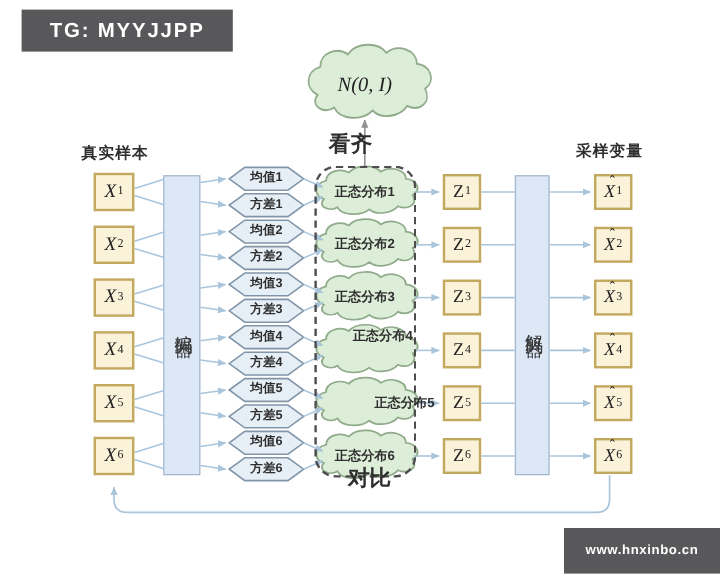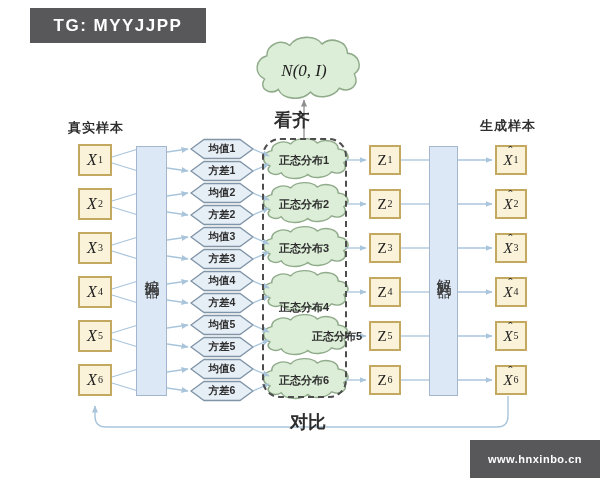--- a/index.html
+++ b/index.html
@@ -7,21 +7,21 @@
     position:relative;width:600px;height:480px;background:#ffffff;overflow:hidden;
     font-family:"Liberation Sans","DejaVu Sans",sans-serif;color:#333;
   }
   .stage *{box-sizing:border-box;}
   #wires{position:absolute;left:0;top:0;width:600px;height:480px;z-index:1;}
   .badge{
     position:absolute;display:flex;align-items:center;justify-content:center;
     background:var(--badge-bg,#58585a);color:var(--badge-text,#fff);
     font-weight:bold;z-index:5;
   }
-  .badge-tl{left:18px;top:8px;width:176px;height:35px;font-size:17px;letter-spacing:1.5px;margin-left:12px;}
+  .badge-tl{left:18px;top:8px;width:176px;height:35px;font-size:17px;letter-spacing:1.5px;}
   .badge-br{left:470px;top:440px;width:130px;height:38px;font-size:11px;letter-spacing:.5px;}
   .col-header{
     position:absolute;z-index:3;font-size:13px;font-weight:bold;color:#2e2e2e;
     text-align:center;letter-spacing:1px;white-space:nowrap;
   }
   .anno{
     position:absolute;z-index:3;font-size:18px;font-weight:bold;color:#2e2e2e;
     text-align:right;white-space:nowrap;
   }
   .sample-box{
@@ -153,26 +153,26 @@
         <line x1="401" y1="380" x2="429" y2="380" stroke="#a9c5dc" stroke-width="1.3"></line>
         <line x1="458" y1="380" x2="492" y2="380" stroke="#a9c5dc" stroke-width="1.3" marker-end="url(#arrBlue)"></line>
         <path d="M 508,396 L 508,416 Q 508,427 497,427 L 106,427 Q 95,427 95,416 L 95,406" fill="none" stroke="#a9c5dc" stroke-width="1.4" marker-end="url(#arrBlue)"></path>
       </g>
   </svg>
 
   <div class="badge badge-tl">TG: MYYJJPP</div>
   <div class="badge badge-br">www.hnxinbo.cn</div>
 
   <div class="col-header" style="left:60px;top:119px;width:72px;">真实样本</div>
-  <div class="col-header" style="left:472px;top:117px;width:72px;">生成样本</div>
+  <div class="col-header" style="left:472px;top:117px;width:72px;">采样变量</div>
 
   <div class="prior-label">N(0, I)</div>
 
   <div class="anno" style="left:260px;top:108px;width:50px;">看齐</div>
-  <div class="anno" style="left:276px;top:410px;width:50px;">对比</div>
+  <div class="anno" style="left:276px;top:386px;width:50px;">对比</div>
 
   <div class="coder" style="left:136px;top:146px;width:31px;height:250px;">编码器</div>
   <div class="coder" style="left:429px;top:146px;width:29px;height:250px;">解码器</div>
 
   <div class="dashed-box"></div>
 
 <div class="sample-box" style="left: 78px; top: 144px; width: 34px; height: 32px;">
       <span class="sym-i">X</span>
       <sub>1</sub>
     </div>
@@ -224,21 +224,21 @@
     <div class="sample-box" style="left: 369px; top: 277px; width: 32px; height: 30px; font-size: 15px;">
       <span>Z</span>
       <sub>4</sub>
     </div>
     <div class="sample-box" style="left: 495px; top: 277px; width: 32px; height: 30px; font-size: 15px;">
       <span class="hatwrap"><span class="hat">ˆ</span>X</span>
       <sub>4</sub>
     </div>
     <div class="hex-label" style="left: 192px; top: 274px;">均值4</div>
     <div class="hex-label" style="left: 192px; top: 296px;">方差4</div>
-    <div class="cloud-label" style="left: 264px; top: 300px;">正态分布4</div>
+    <div class="cloud-label" style="left: 264px; top: 273px; text-align: right;">正态分布4</div>
     <div class="sample-box" style="left: 78px; top: 320px; width: 34px; height: 32px;">
       <span class="sym-i">X</span>
       <sub>5</sub>
     </div>
     <div class="sample-box" style="left: 369px; top: 321px; width: 32px; height: 30px; font-size: 15px;">
       <span>Z</span>
       <sub>5</sub>
     </div>
     <div class="sample-box" style="left: 495px; top: 321px; width: 32px; height: 30px; font-size: 15px;">
       <span class="hatwrap"><span class="hat">ˆ</span>X</span>

